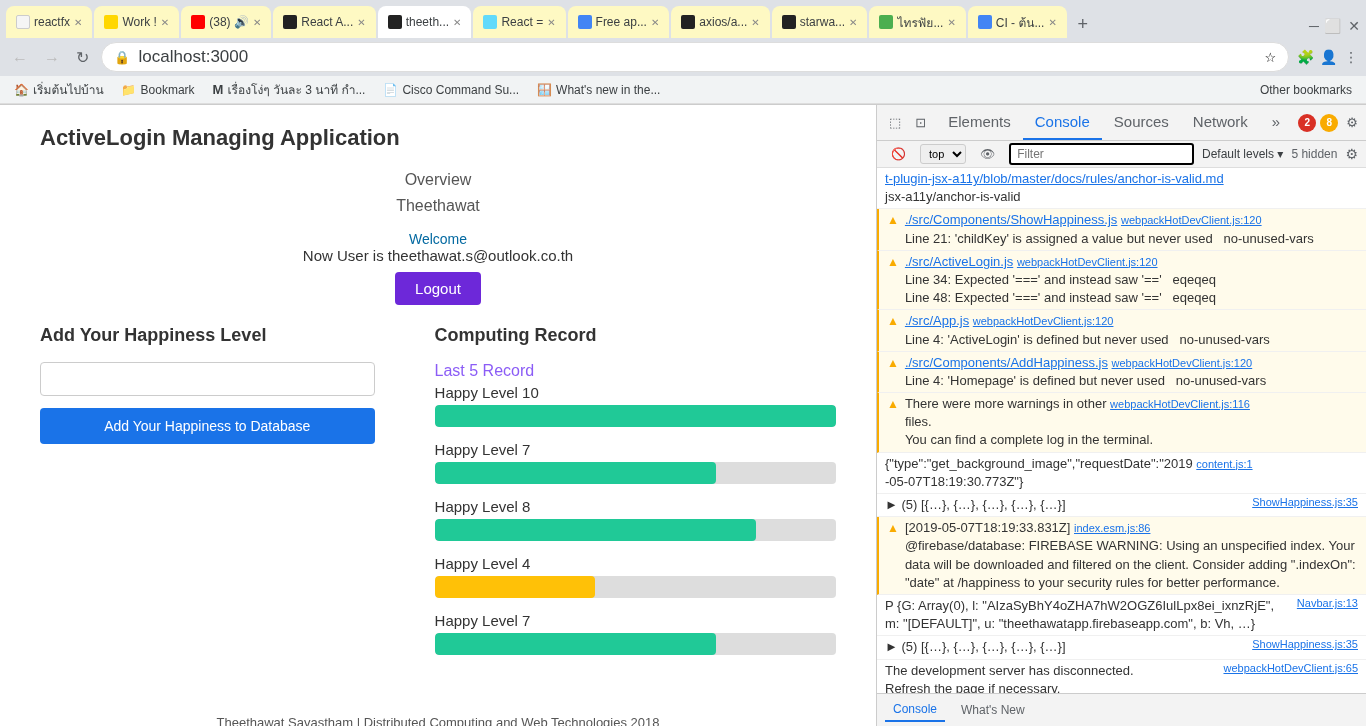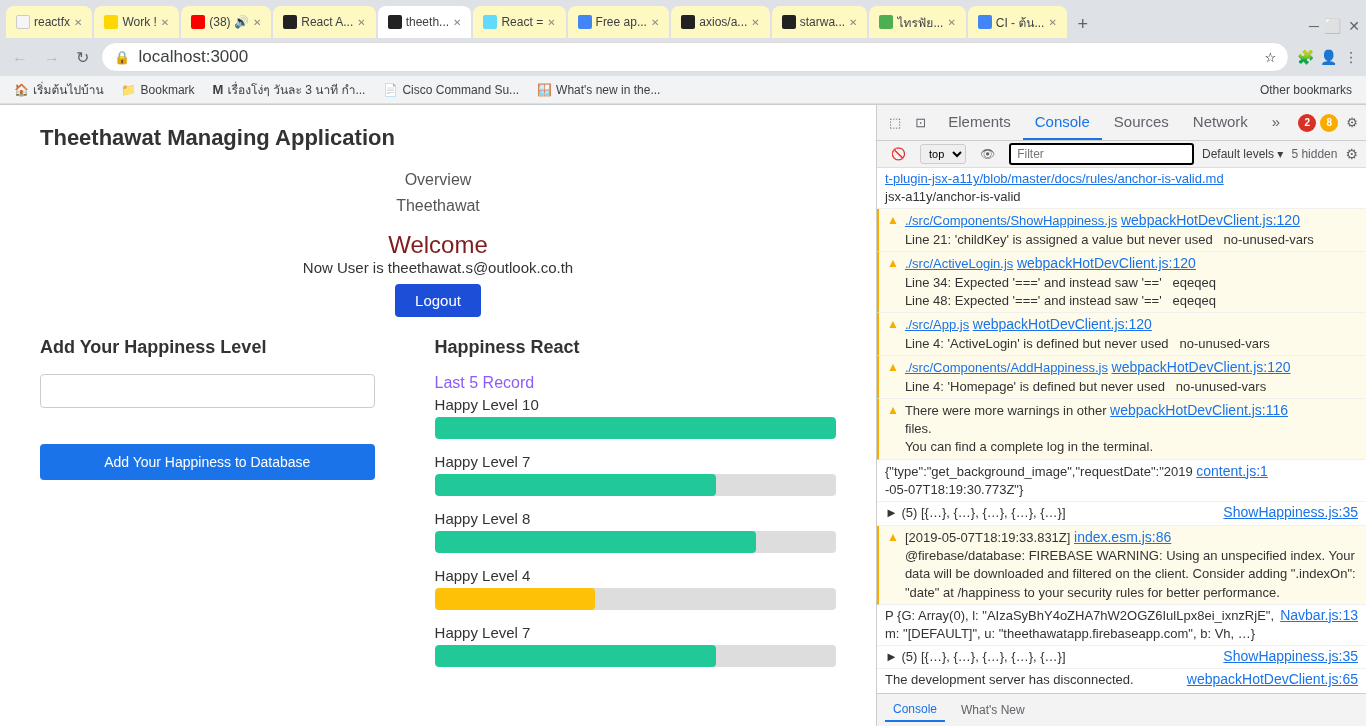--- a/index.html
+++ b/index.html
@@ -53,43 +53,43 @@
     .default-levels { font-size: 12px; color: #3c4043; display: flex; align-items: center; gap: 2px; cursor: pointer; }
     .hidden-count { font-size: 12px; color: #5f6368; }
     .settings-icon { font-size: 14px; color: #5f6368; cursor: pointer; }
     .console-entry { padding: 2px 8px; border-bottom: 1px solid #f0f0f0; display: flex; align-items: flex-start; gap: 6px; }
     .console-entry.warning { background: #fffbeb; border-left: 2px solid #f9ab00; }
     .console-entry.info { background: #fff; }
     .console-icon { font-size: 12px; flex-shrink: 0; margin-top: 2px; }
     .console-icon.warn { color: #f9ab00; }
     .console-text { flex: 1; word-break: break-word; color: #333; line-height: 1.4; }
     .console-link { color: #1a73e8; text-decoration: underline; cursor: pointer; }
-    .console-location { margin-left: auto; color: #1a73e8; text-decoration: underline; cursor: pointer; font-size: 14px; white-space: nowrap; }
+    .console-location { margin-left: auto; color: #1a73e8; text-decoration: underline; cursor: pointer; font-size: 11px; white-space: nowrap; }
 
     .devtools-bottom { border-top: 1px solid #ccc; padding: 4px 8px; display: flex; align-items: center; gap: 8px; background: #f3f3f3; }
     .devtools-bottom-tab { font-size: 12px; color: #5f6368; cursor: pointer; padding: 4px 8px; }
     .devtools-bottom-tab.active { border-bottom: 2px solid #1a73e8; color: #1a73e8; }
 
     
     .app-content { padding: 20px 40px; }
     .app-title { font-size: 22px; font-weight: bold; color: #333; margin-bottom: 20px; }
     .nav-links { display: flex; flex-direction: column; align-items: center; gap: 8px; margin-bottom: 16px; }
     .nav-link { font-size: 16px; color: #555; cursor: pointer; text-decoration: none; }
     .welcome-section { text-align: center; margin-bottom: 16px; }
-    .welcome-title { font-size: 24px; color: #7f1d1d; }
+    .welcome-title { font-size: 14px; color: #0369a1; }
     .welcome-user { font-size: 15px; color: #333; }
-    .logout-btn { background: #1d4ed8; color: #fff; border: none; padding: 8px 20px; border-radius: 4px; font-size: 15px; cursor: pointer; margin-top: 8px; }
+    .logout-btn { background: #6d28d9; color: #fff; border: none; padding: 8px 20px; border-radius: 4px; font-size: 15px; cursor: pointer; margin-top: 8px; }
 
     .main-panels { display: flex; gap: 60px; margin-top: 20px; align-items: flex-start; }
     .left-panel { flex: 1; }
     .right-panel { flex: 1.2; }
 
     .panel-title { font-size: 18px; font-weight: bold; color: #333; margin-bottom: 16px; }
     .happiness-input { width: 100%; border: 1px solid #ccc; border-radius: 4px; padding: 8px 12px; font-size: 14px; margin-bottom: 12px; }
-    .add-btn { background: #1a73e8; color: #fff; border: none; padding: 10px 20px; border-radius: 4px; font-size: 14px; cursor: pointer; width: 100%; margin-top: 24px; }
+    .add-btn { background: #1a73e8; color: #fff; border: none; padding: 10px 20px; border-radius: 4px; font-size: 14px; cursor: pointer; width: 100%; }
 
     .record-title { font-size: 16px; color: #8b5cf6; margin-bottom: 4px; }
     .record-item { margin-bottom: 14px; }
     .record-label { font-size: 15px; color: #333; margin-bottom: 4px; }
     .bar-container { display: flex; align-items: center; gap: 6px; }
     .bar-bg { flex: 1; background: #ddd; border-radius: 4px; height: 22px; overflow: hidden; }
     .bar-fill { height: 100%; border-radius: 4px; }
     .bar-teal { background: #20c997; }
     .bar-yellow { background: #ffc107; }
 
@@ -208,21 +208,21 @@
     <div class="bookmark-item other-bookmarks">
       <span>Other bookmarks</span>
     </div>
   </div>
 </div>
 
 <div class="main-area">
 
   <div class="app-area">
     <div class="app-content">
-      <h1 class="app-title">Theethawat Managing Application</h1>
+      <h1 class="app-title">ActiveLogin Managing Application</h1>
 
       <div class="nav-links">
         <a class="nav-link">Overview</a>
         <a class="nav-link">Theethawat</a>
       </div>
 
       <div class="welcome-section">
         <div class="welcome-title">Welcome</div>
         <div class="welcome-user">Now User is theethawat.s@outlook.co.th</div>
         <button class="logout-btn">Logout</button>
@@ -230,21 +230,21 @@
 
       <div class="main-panels">
 
         <div class="left-panel">
           <div class="panel-title">Add Your Happiness Level</div>
           <input class="happiness-input" type="text" style="">
           <button class="add-btn">Add Your Happiness to Database</button>
         </div>
 
         <div class="right-panel">
-          <div class="panel-title">Happiness React</div>
+          <div class="panel-title">Computing Record</div>
           <div class="record-title">Last 5 Record</div>
 
           <div class="record-item">
             <div class="record-label">Happy Level 10</div>
             <div class="bar-container">
               <div class="bar-bg">
                 <div class="bar-fill bar-teal" style="width:100%;"></div>
               </div>
             </div>
           </div>

